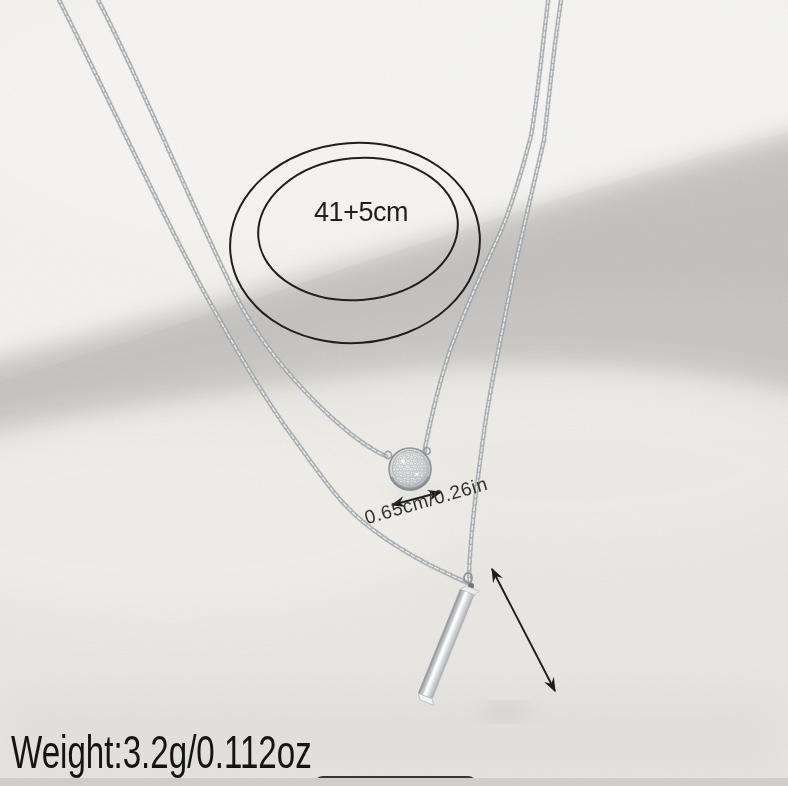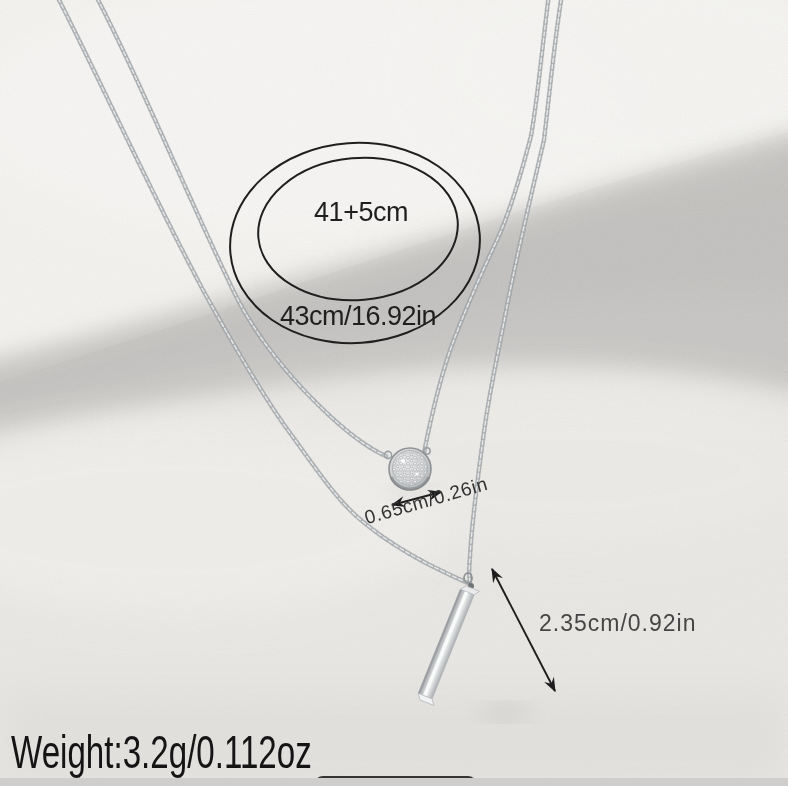--- a/index.html
+++ b/index.html
@@ -170,25 +170,23 @@
 
     <g>
       <ellipse class="ink" cx="355" cy="243" rx="125" ry="100" stroke-width="2" transform="rotate(-4 355 243)"></ellipse>
       <ellipse class="ink" cx="358" cy="229" rx="100" ry="71" stroke-width="2" transform="rotate(-5 358 229)"></ellipse>
     </g>
     <line x1="392" y1="505" x2="441" y2="492" stroke="#1d1d1d" stroke-width="1.9" marker-start="url(#ah)" marker-end="url(#ah)"></line>
     <line x1="492" y1="569" x2="555" y2="691" stroke="#1d1d1d" stroke-width="1.9" marker-start="url(#ah)" marker-end="url(#ah)"></line>
   </svg>
 
   <div class="callout" style="left:361px;top:198px;">41+5cm</div>
-  <div class="callout" style="left:358px;top:302px;">43cm/16.92in</div>
 
   <div class="measure disc">0.65cm/0.26in</div>
 
-  <div class="measure bar">2.35cm/0.92in</div>
 
   <div class="weight">Weight:3.2g/0.112oz</div>
 
   <div class="watermark">
     <span class="wm-glyph"></span>
     <span class="wm-glyph"></span>
     <span class="wm-glyph"></span>
     <span class="wm-glyph"></span>
     <span class="wm-glyph"></span>
   </div>

